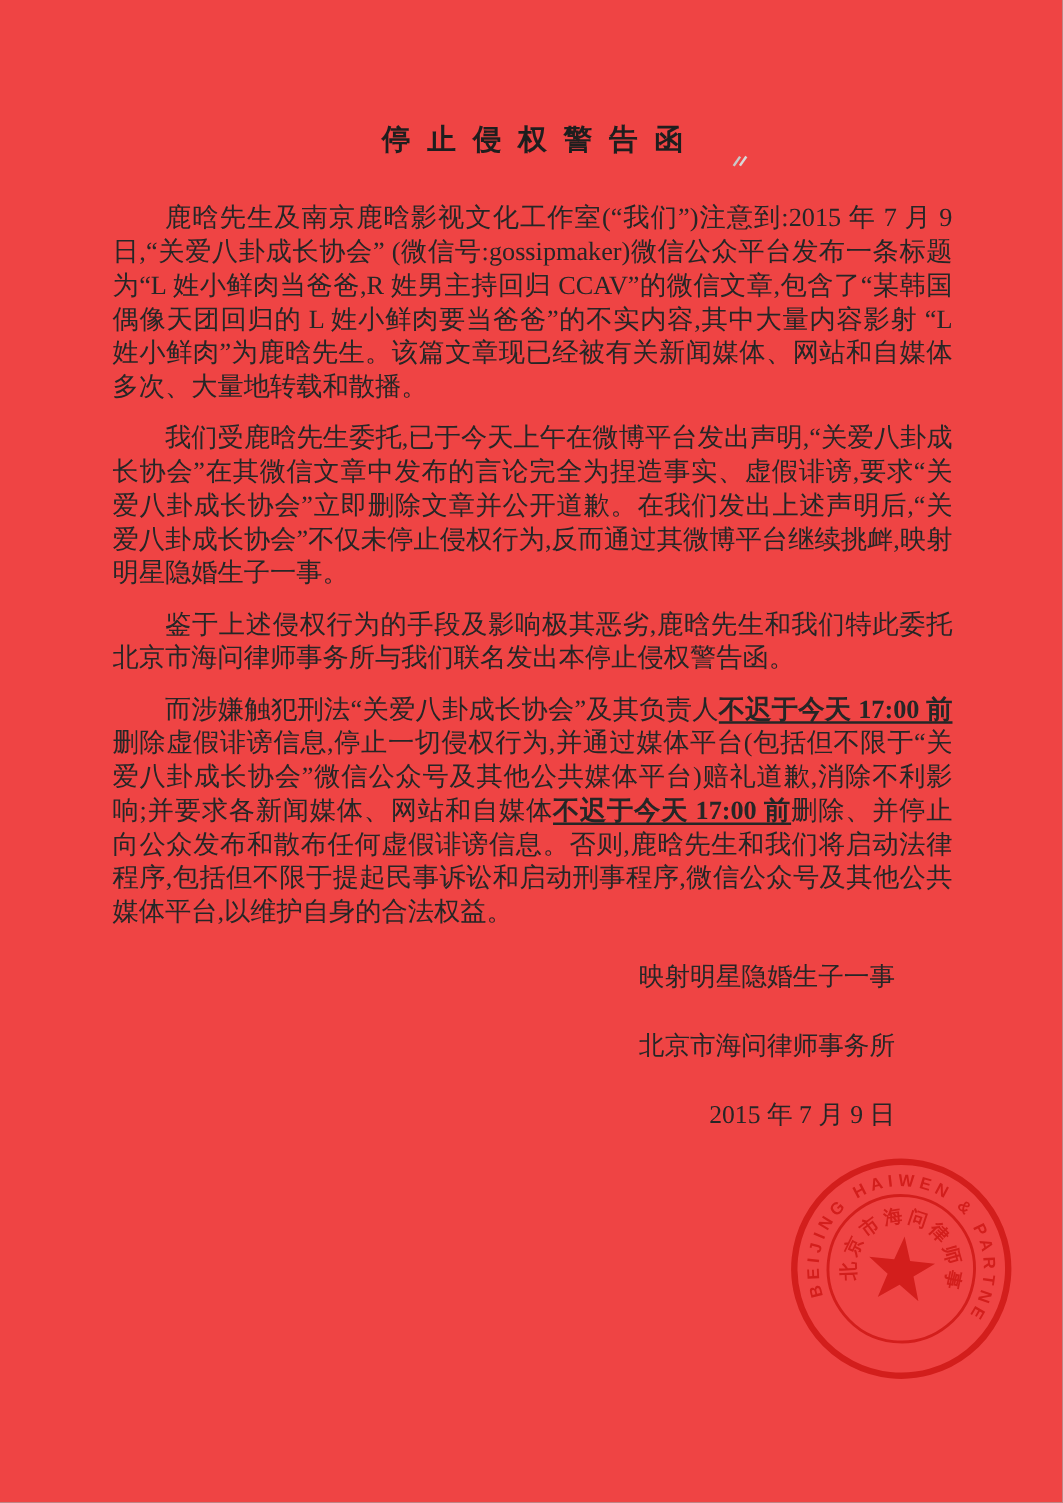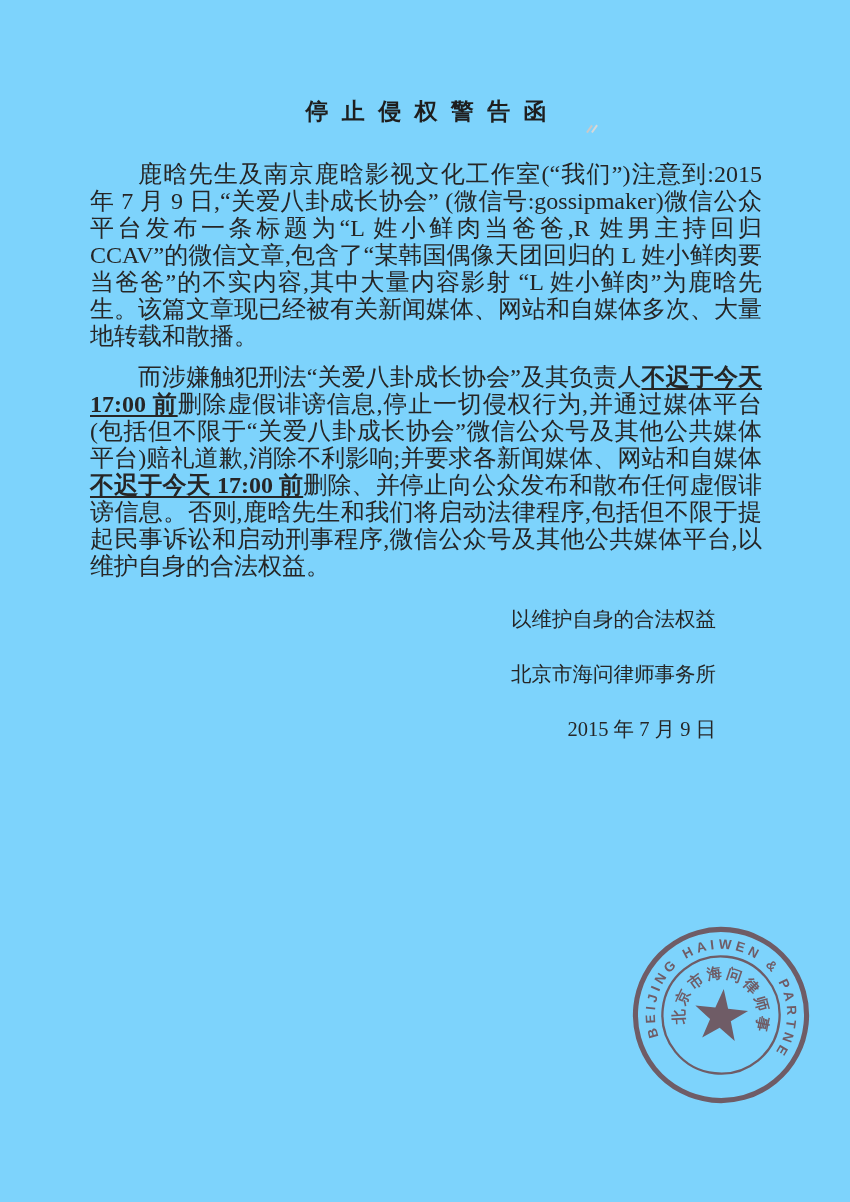--- a/index.html
+++ b/index.html
@@ -6,37 +6,37 @@
     margin: 0;
     padding: 0;
     background: #9a9a9a;
     font-family: "Liberation Serif", "DejaVu Serif", serif;
   }
   .page {
     position: relative;
     width: 850px;
     height: 1202px;
     margin: 0 auto;
-    background: #7dd3fc;
+    background: #ef4444;
     color: #262626;
     box-sizing: border-box;
     padding: 96px 88px 0 90px;
     overflow: hidden;
   }
   .letter-title {
     margin: 0 0 34px 0;
     text-align: center;
     font-size: 23px;
     font-weight: 700;
     letter-spacing: 0.58em;
     text-indent: 0.58em; 
     color: #1e1e1e;
   }
   .doc-body {
-    font-size: 24px;
+    font-size: 21px;
     line-height: 27px;
     text-align: justify;
     text-justify: inter-ideograph;
     font-family: Liberation Serif, serif;
   }
   .para {
     margin: 0 0 14px 0;
     text-indent: 2em;
   }
   .emph {
@@ -88,25 +88,27 @@
 <body>
 
 <div class="page">
 
   <div class="scan-artifact"></div>
 
   <h1 class="letter-title">停止侵权警告函</h1>
 
   <div class="doc-body">
       <p class="para"><span>鹿晗先生及南京鹿晗影视文化工作室(“我们”)注意到:2015 年 7 月 9 日,“关爱八卦成长协会” (微信号:gossipmaker)微信公众平台发布一条标题为“L 姓小鲜肉当爸爸,R 姓男主持回归 CCAV”的微信文章,包含了“某韩国偶像天团回归的 L 姓小鲜肉要当爸爸”的不实内容,其中大量内容影射 “L 姓小鲜肉”为鹿晗先生。该篇文章现已经被有关新闻媒体、网站和自媒体多次、大量地转载和散播。</span></p>
+      <p class="para"><span>我们受鹿晗先生委托,已于今天上午在微博平台发出声明,“关爱八卦成长协会”在其微信文章中发布的言论完全为捏造事实、虚假诽谤,要求“关爱八卦成长协会”立即删除文章并公开道歉。在我们发出上述声明后,“关爱八卦成长协会”不仅未停止侵权行为,反而通过其微博平台继续挑衅,映射明星隐婚生子一事。</span></p>
+      <p class="para"><span>鉴于上述侵权行为的手段及影响极其恶劣,鹿晗先生和我们特此委托北京市海问律师事务所与我们联名发出本停止侵权警告函。</span></p>
       <p class="para"><span>而涉嫌触犯刑法“关爱八卦成长协会”及其负责人</span><span class="emph">不迟于今天 17:00 前</span><span>删除虚假诽谤信息,停止一切侵权行为,并通过媒体平台(包括但不限于“关爱八卦成长协会”微信公众号及其他公共媒体平台)赔礼道歉,消除不利影响;并要求各新闻媒体、网站和自媒体</span><span class="emph">不迟于今天 17:00 前</span><span>删除、并停止向公众发布和散布任何虚假诽谤信息。否则,鹿晗先生和我们将启动法律程序,包括但不限于提起民事诉讼和启动刑事程序,微信公众号及其他公共媒体平台,以维护自身的合法权益。</span></p>
     </div>
 
   <div class="signature-block">
-    <div class="sig-line">以维护自身的合法权益</div>
+    <div class="sig-line">映射明星隐婚生子一事</div>
     <div class="sig-line">北京市海问律师事务所</div>
     <div class="sig-line">2015 年 7 月 9 日</div>
   </div>
 
   <svg class="stamp" viewBox="0 0 200 200">
     <defs>
       <path id="outerArc" d="M 35.7 130.0 A 71 71 0 1 1 164.3 130.0" fill="none"></path>
       <path id="innerArc" d="M 62.4 113.7 A 40 40 0 1 1 137.6 113.7" fill="none"></path>
     </defs>
     <circle cx="100" cy="100" r="92" fill="none" stroke="#dc4f45" stroke-width="5.5"></circle>

